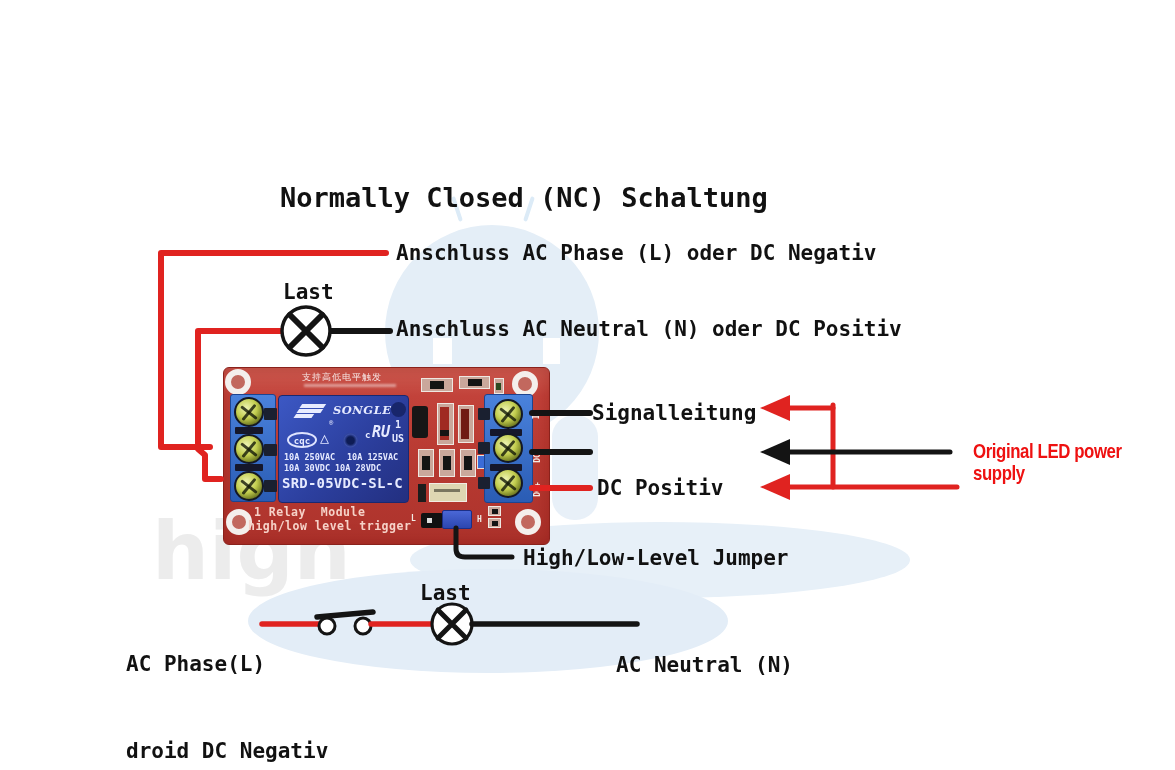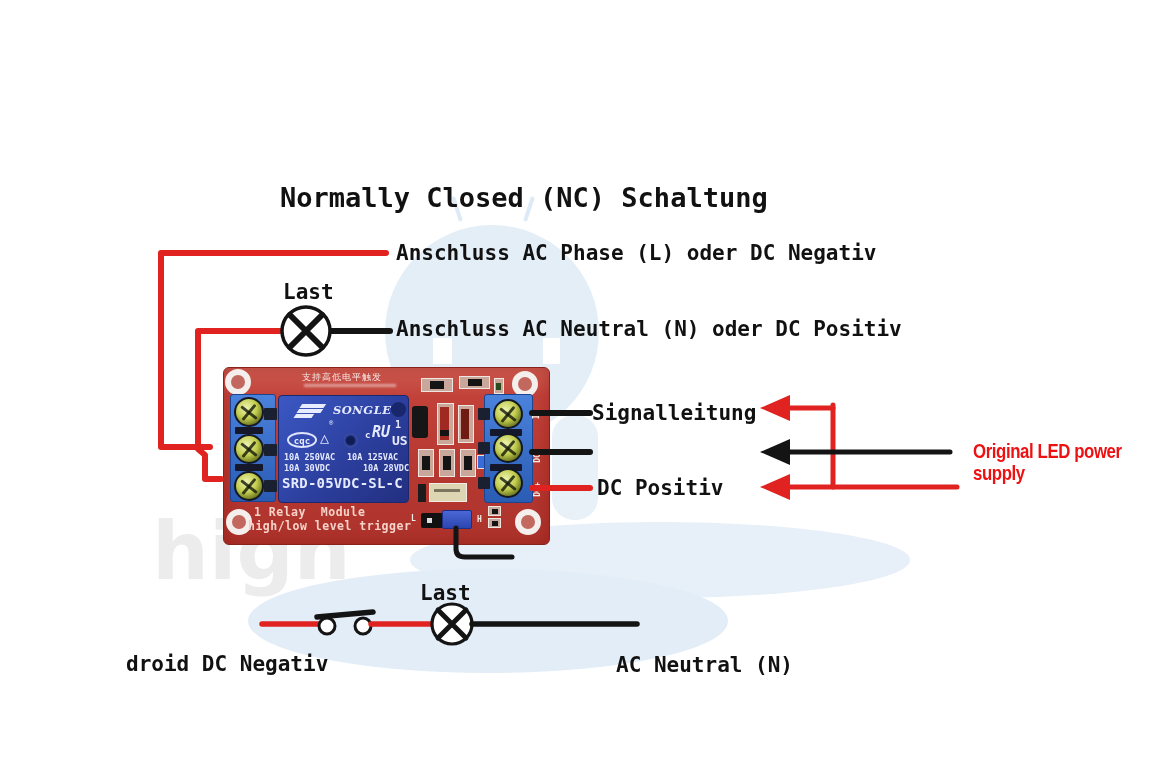--- a/index.html
+++ b/index.html
@@ -109,25 +109,25 @@
       <div class="abs stripe" style="left:16px;top:18px;width:18px;"></div>
       <div class="abs songle" style="left:54px;top:7px;">SONGLE</div>
       <div class="abs reg" style="left:50px;top:23px;">®</div>
       <div class="abs rcirc"></div>
       <div class="abs cqc">cqc</div>
       <div class="abs tri">△</div>
       <div class="abs dimple"></div>
       <div class="abs" style="left:86px;top:34px;font-size:9px;font-weight:bold;">c</div>
       <div class="abs" style="left:93px;top:27px;font-size:15px;font-weight:bold;font-style:italic;">RU</div>
       <div class="abs" style="left:116px;top:23px;font-size:10px;font-weight:bold;">1</div>
-      <div class="abs" style="left:113px;top:37px;font-size:13px;font-weight:bold;">US</div>
+      <div class="abs" style="left:113px;top:37px;font-size:10px;font-weight:bold;">US</div>
       <div class="abs rat" style="left:5px;top:56px;">10A 250VAC</div>
       <div class="abs rat" style="left:68px;top:56px;">10A 125VAC</div>
       <div class="abs rat" style="left:5px;top:67px;">10A 30VDC</div>
-      <div class="abs rat" style="left:84px;top:67px;">10A 28VDC</div>
+      <div class="abs rat" style="left:56px;top:67px;">10A 28VDC</div>
       <div class="abs model" style="left:3px;top:79px;">SRD-05VDC-SL-C</div>
     </div>
 
     <div class="abs" style="left:188px;top:38px;width:16px;height:32px;background:#161616;border-radius:3px;"></div>
     <div class="abs smd" style="left:213px;top:35px;width:17px;height:42px;">
         <span class="chip" style="left:2px;top:3px;width:9px;height:33px;background:#a02a22;"></span>
         <span class="chip" style="left:2px;top:26px;width:9px;height:6px;"></span>
       </div>
     <div class="abs smd" style="left:234px;top:37px;width:16px;height:38px;">
         <span class="chip" style="left:2px;top:3px;width:8px;height:30px;background:#701a14;"></span>
@@ -217,21 +217,23 @@
   <div class="abs lbl title" style="left:280px;top:183px;">Normally Closed (NC) Schaltung</div>
   <div class="abs lbl" style="left:396px;top:239px;">Anschluss AC Phase (L) oder DC Negativ</div>
   <div class="abs lbl" style="left:283px;top:278px;">Last</div>
   <div class="abs lbl" style="left:396px;top:315px;">Anschluss AC Neutral (N) oder DC Positiv</div>
   <div class="abs lbl" style="left:592px;top:399px;">Signalleitung</div>
   <div class="abs lbl" style="left:597px;top:474px;">DC Positiv</div>
   <div class="abs led" style="left:973px;top:440px;">
     <div>Original LED power</div>
     <div>supply</div>
   </div>
+  <div class="abs lbl" style="left:523px;top:544px;">High/Low-Level Jumper</div>
   <div class="abs lbl" style="left:420px;top:579px;">Last</div>
   <div class="abs lbl" style="left:126px;top:592px;">
+    <div>AC Phase(L)</div>
     <div>droid DC Negativ</div>
   </div>
   <div class="abs lbl" style="left:616px;top:593px;">
     <div>AC Neutral (N)</div>
   </div>
 
 </div>
 
 </body></html>

